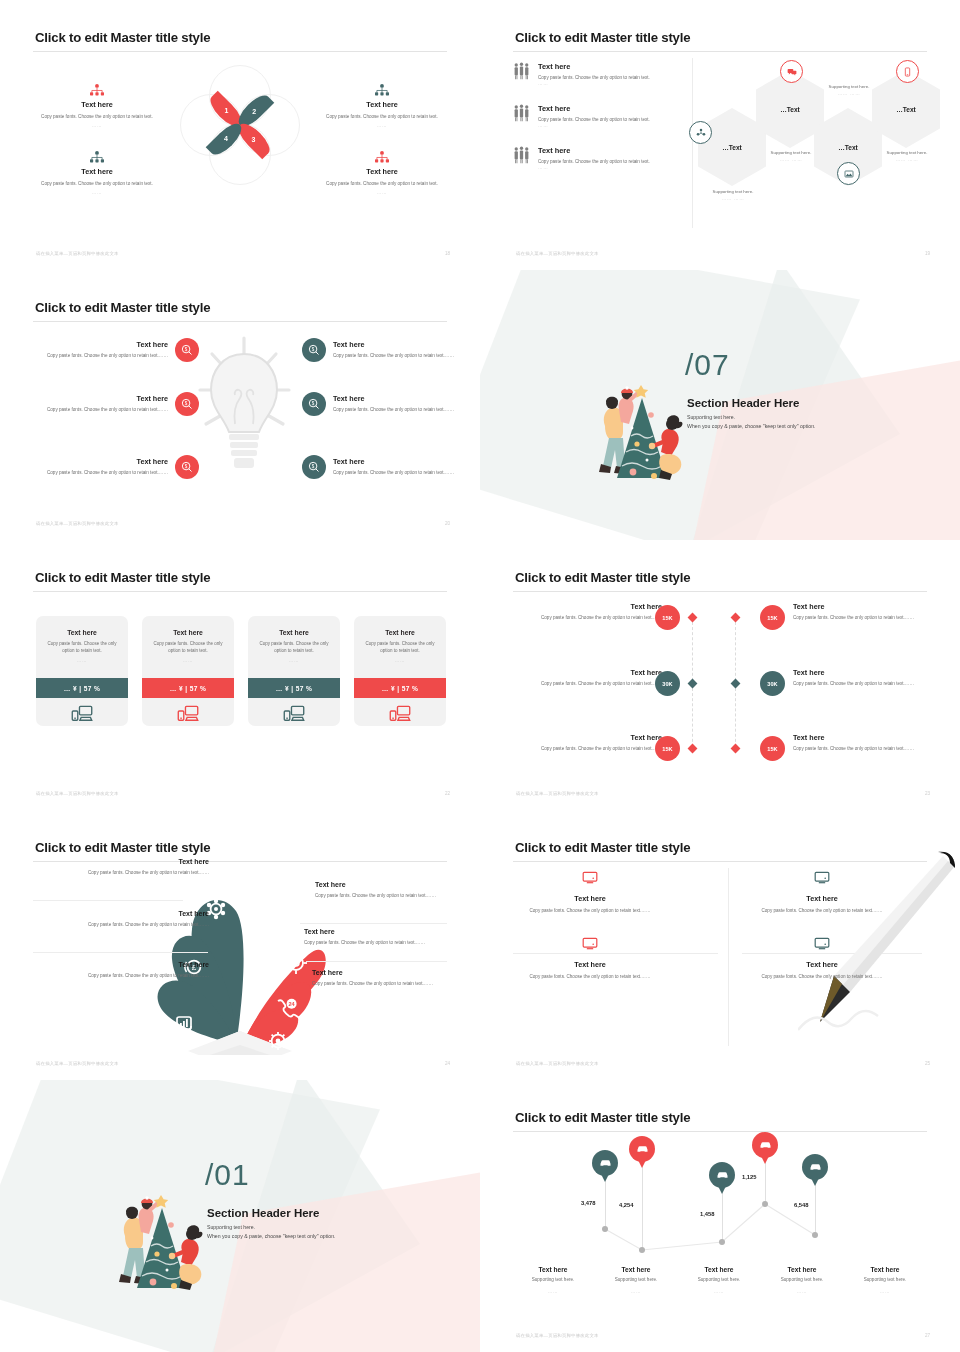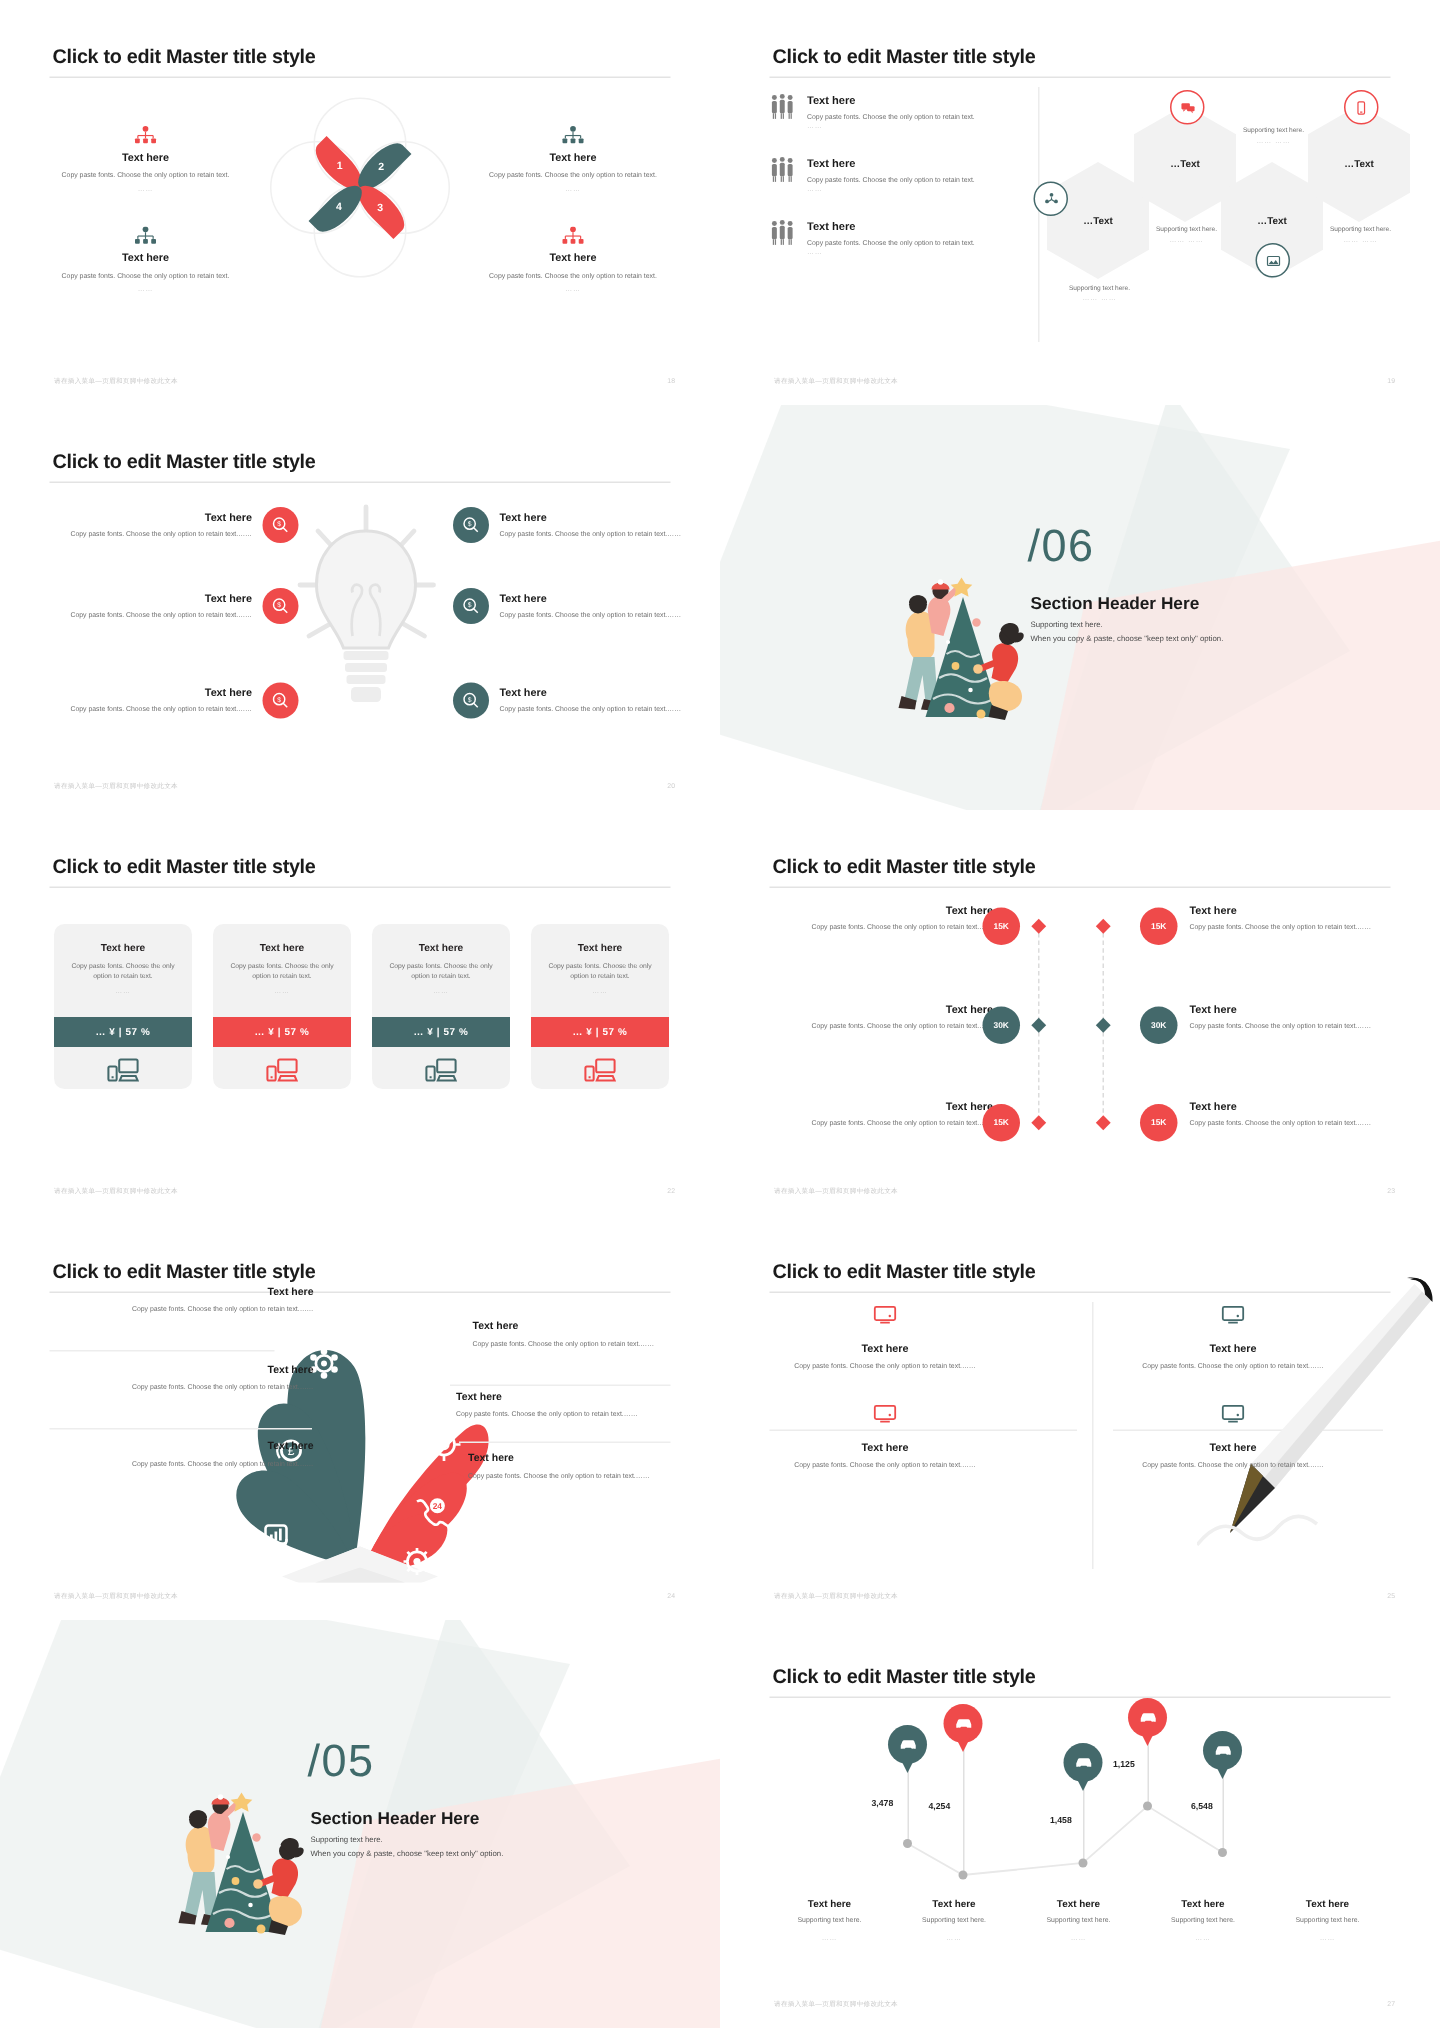--- a/index.html
+++ b/index.html
@@ -523,21 +523,21 @@
 
       <path d="M88 62 C84 56 88 48 95 49 C103 50 106 58 102 66 L96 76 L86 72 Z" fill="#e8453c"></path>
       <path d="M86 76 C92 72 104 74 106 82 C108 90 100 96 92 94 C85 92 82 82 86 76Z" fill="#f9c98a"></path>
       <path d="M86 90 L97 94 L95 100 L84 98 Z" fill="#2f2a28"></path>
       <circle cx="97" cy="44" r="6" fill="#2f2a28"></circle>
       <path d="M92 40 C94 33 106 34 104 42 C110 40 108 50 100 48 Z" fill="#2f2a28"></path>
       <path d="M88 62 L78 66" stroke="#e8453c" stroke-width="4.4" stroke-linecap="round"></path>
       <circle cx="77" cy="66" r="3.2" fill="#f9c98a"></circle>
     </svg>
   </div>
-  <div class="sec-num">/06</div>
+  <div class="sec-num">/07</div>
   <div class="sec-h">Section Header Here</div>
   <div class="sec-p1">Supporting text here.</div>
   <div class="sec-p2">When you copy &amp; paste, choose "keep text only" option.</div>
 </div>
 
 <div class="slide">
   <div class="s-title">Click to edit Master title style</div>
   <div class="s-rule"></div>
 
   <div class="card" style="left:36px;">
@@ -863,21 +863,21 @@
       <circle cx="57" cy="48" r="1.4" fill="#fff"></circle>
       <path d="M88 62 C84 56 88 48 95 49 C103 50 106 58 102 66 L96 76 L86 72 Z" fill="#e8453c"></path>
       <path d="M86 76 C92 72 104 74 106 82 C108 90 100 96 92 94 C85 92 82 82 86 76Z" fill="#f9c98a"></path>
       <path d="M86 90 L97 94 L95 100 L84 98 Z" fill="#2f2a28"></path>
       <circle cx="97" cy="44" r="6" fill="#2f2a28"></circle>
       <path d="M92 40 C94 33 106 34 104 42 C110 40 108 50 100 48 Z" fill="#2f2a28"></path>
       <path d="M88 62 L78 66" stroke="#e8453c" stroke-width="4.4" stroke-linecap="round"></path>
       <circle cx="77" cy="66" r="3.2" fill="#f9c98a"></circle>
     </svg>
   </div>
-  <div class="sec-num">/05</div>
+  <div class="sec-num">/01</div>
   <div class="sec-h">Section Header Here</div>
   <div class="sec-p1">Supporting text here.</div>
   <div class="sec-p2">When you copy &amp; paste, choose "keep text only" option.</div>
 </div>
 
 <div class="slide last">
   <div class="s-title">Click to edit Master title style</div>
   <div class="s-rule"></div>
 
   <svg style="position:absolute; left:0; top:0;" width="480" height="272">

